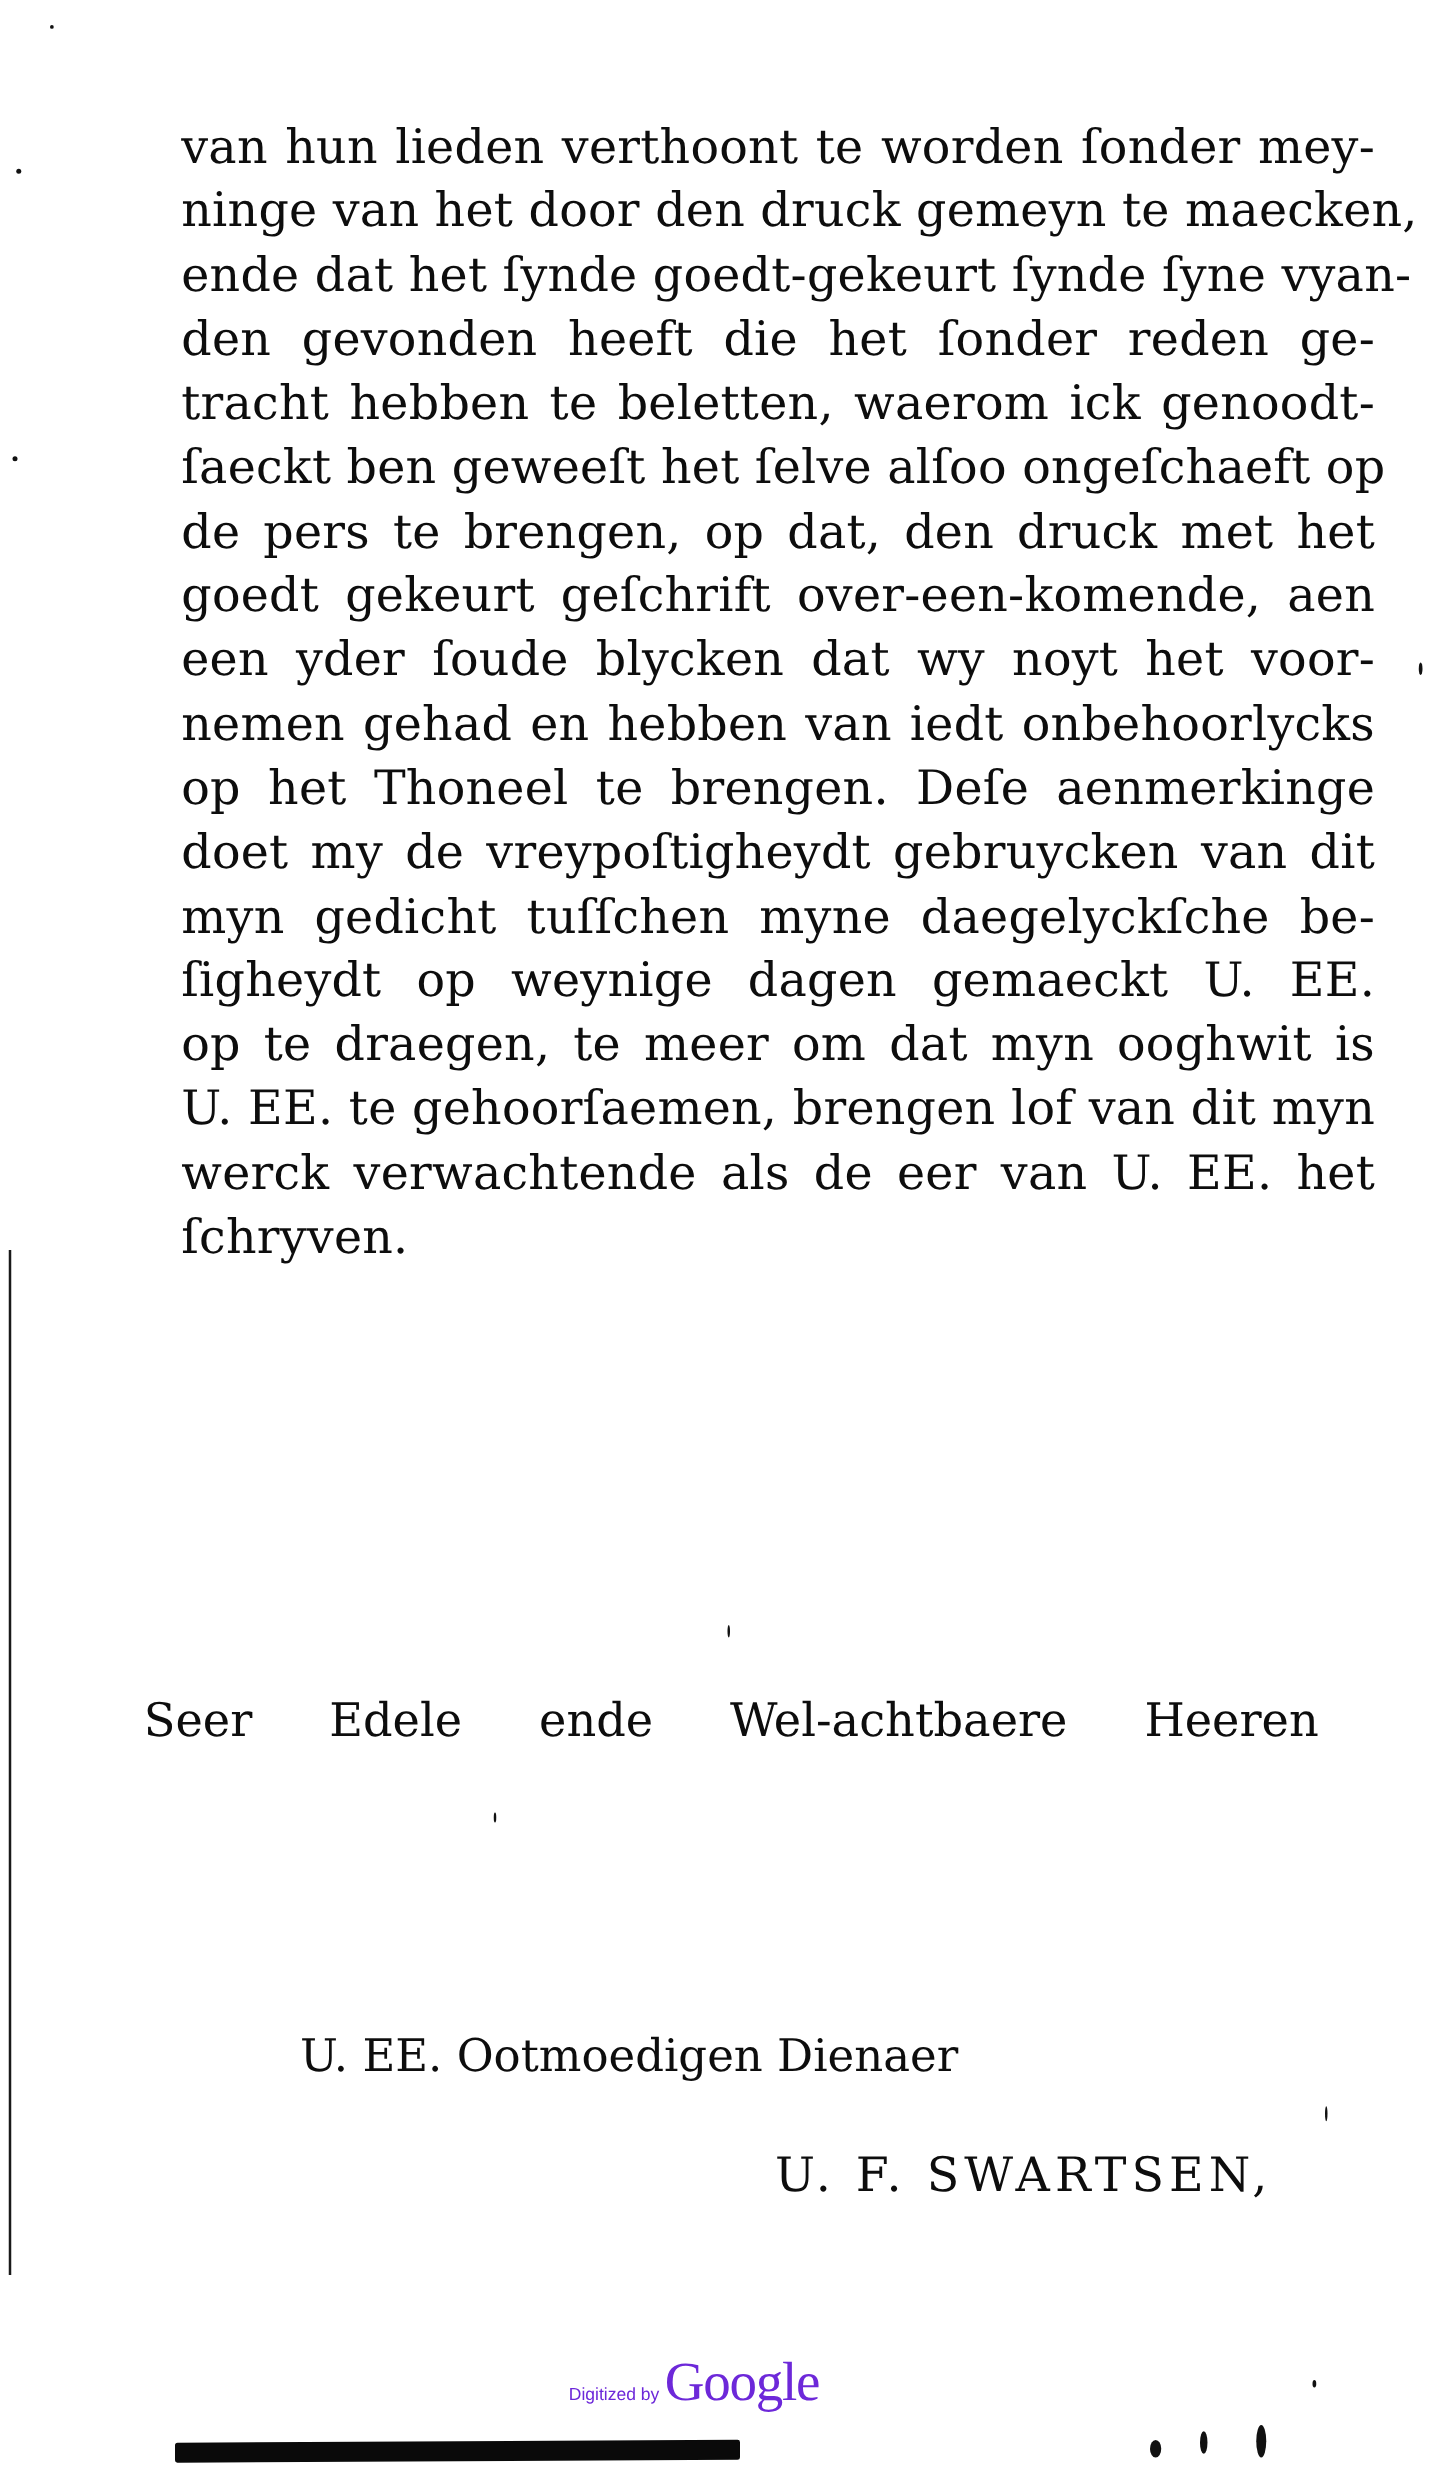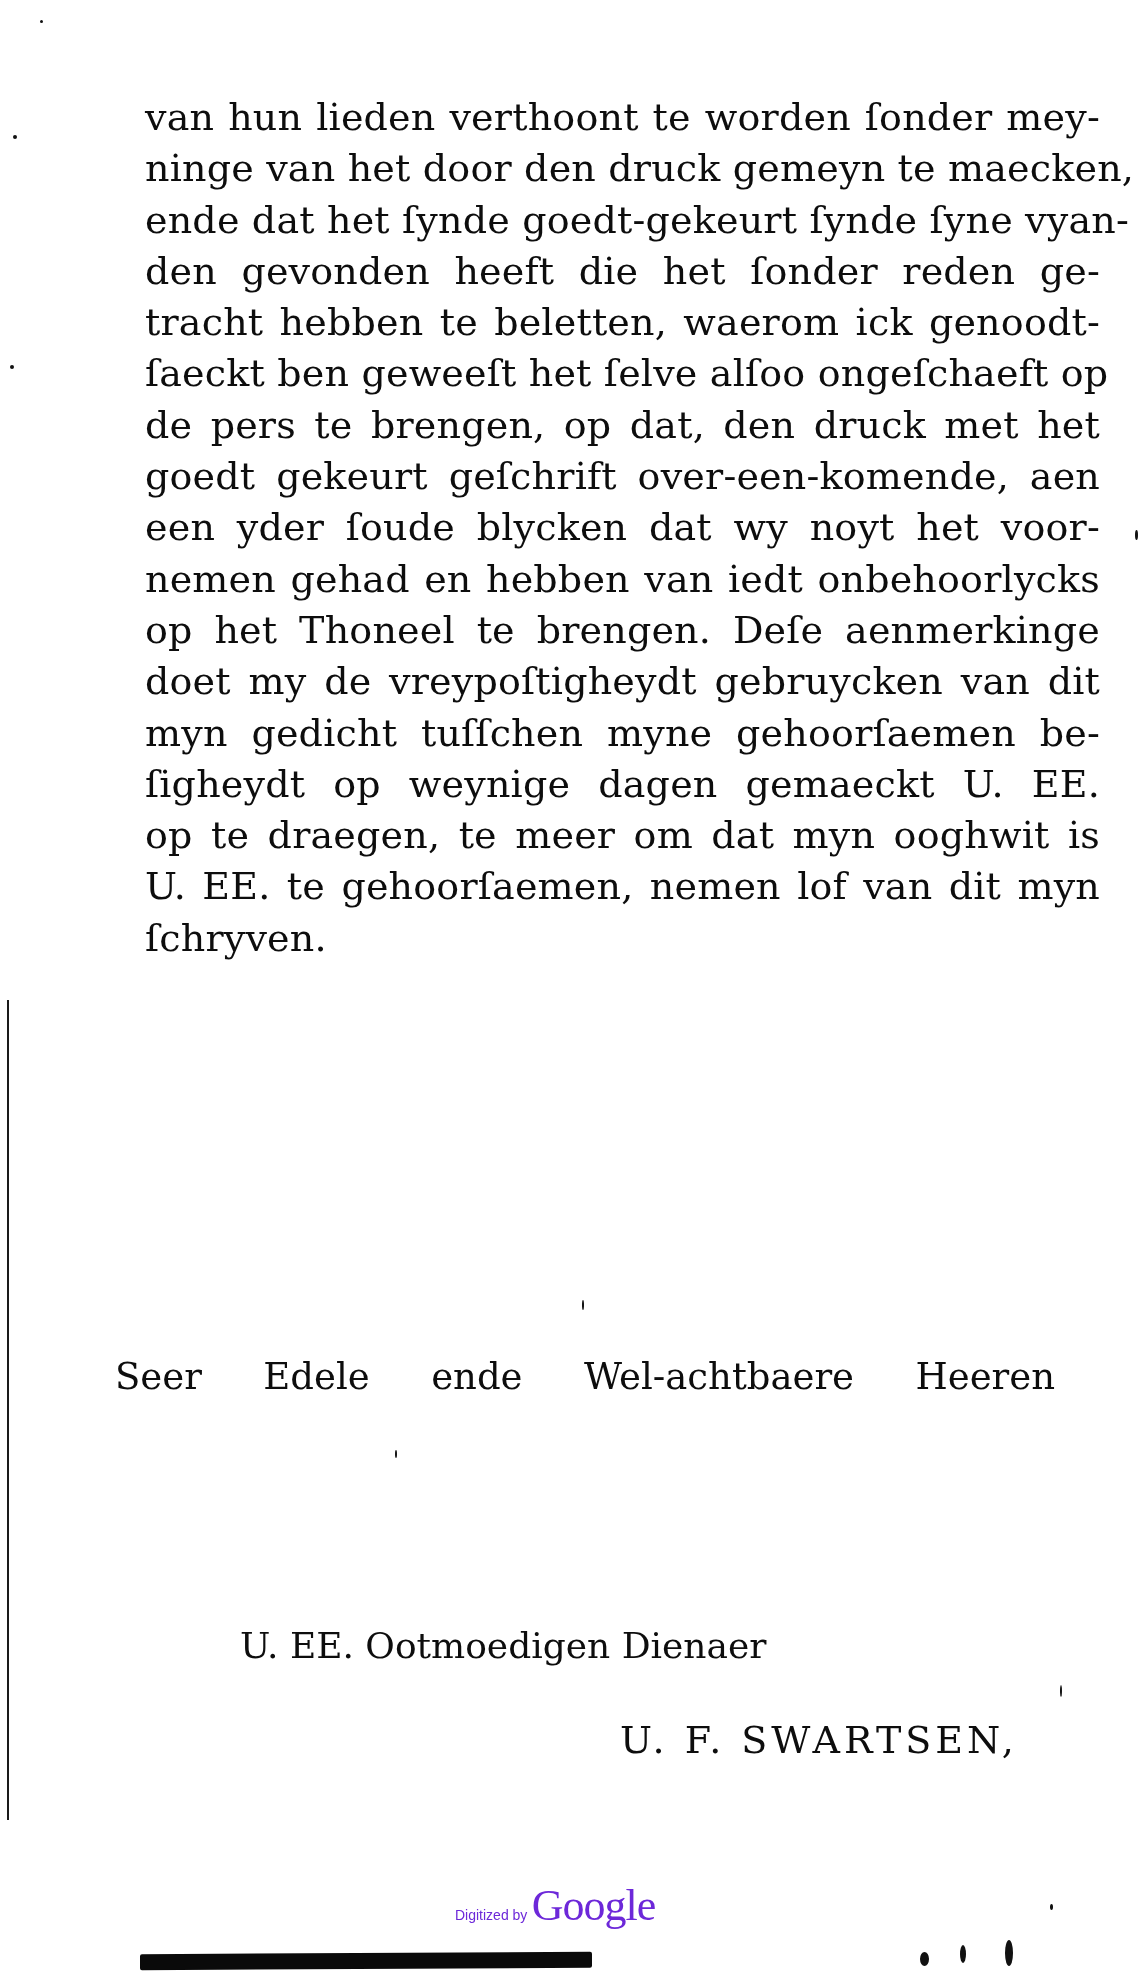--- a/index.html
+++ b/index.html
@@ -31,24 +31,25 @@
     <span class="line">ende dat het ſynde goedt-gekeurt ſynde ſyne vyan-</span>
     <span class="line">den gevonden heeft die het ſonder reden ge-</span>
     <span class="line">tracht hebben te beletten, waerom ick genoodt-</span>
     <span class="line">ſaeckt ben geweeſt het ſelve alſoo ongeſchaeft op</span>
     <span class="line">de pers te brengen, op dat, den druck met het</span>
     <span class="line">goedt gekeurt geſchrift over-een-komende, aen</span>
     <span class="line">een yder ſoude blycken dat wy noyt het voor-</span>
     <span class="line">nemen gehad en hebben van iedt onbehoorlycks</span>
     <span class="line">op het Thoneel te brengen. Deſe aenmerkinge</span>
     <span class="line">doet my de vreypoſtigheydt gebruycken van dit</span>
-    <span class="line">myn gedicht tuſſchen myne gehoorſaemen be-</span>
+    <span class="line">myn gedicht tuſſchen myne daegelyckſche be-</span>
     <span class="line">ſigheydt op weynige dagen gemaeckt U. EE.</span>
     <span class="line">op te draegen, te meer om dat myn ooghwit is</span>
-    <span class="line">U. EE. te gehoorſaemen, nemen lof van dit myn</span>
+    <span class="line">U. EE. te gehoorſaemen, brengen lof van dit myn</span>
+    <span class="line">werck verwachtende als de eer van U. EE. het</span>
     <span class="line last">ſchryven.</span>
   </div>
 
   <div class="salutation">Seer Edele ende Wel-achtbaere Heeren</div>
 
   <div class="closing">U. EE. Ootmoedigen Dienaer</div>
 
   <div class="signature">U. F. SWARTSEN,</div>
 
   <div class="watermark">

